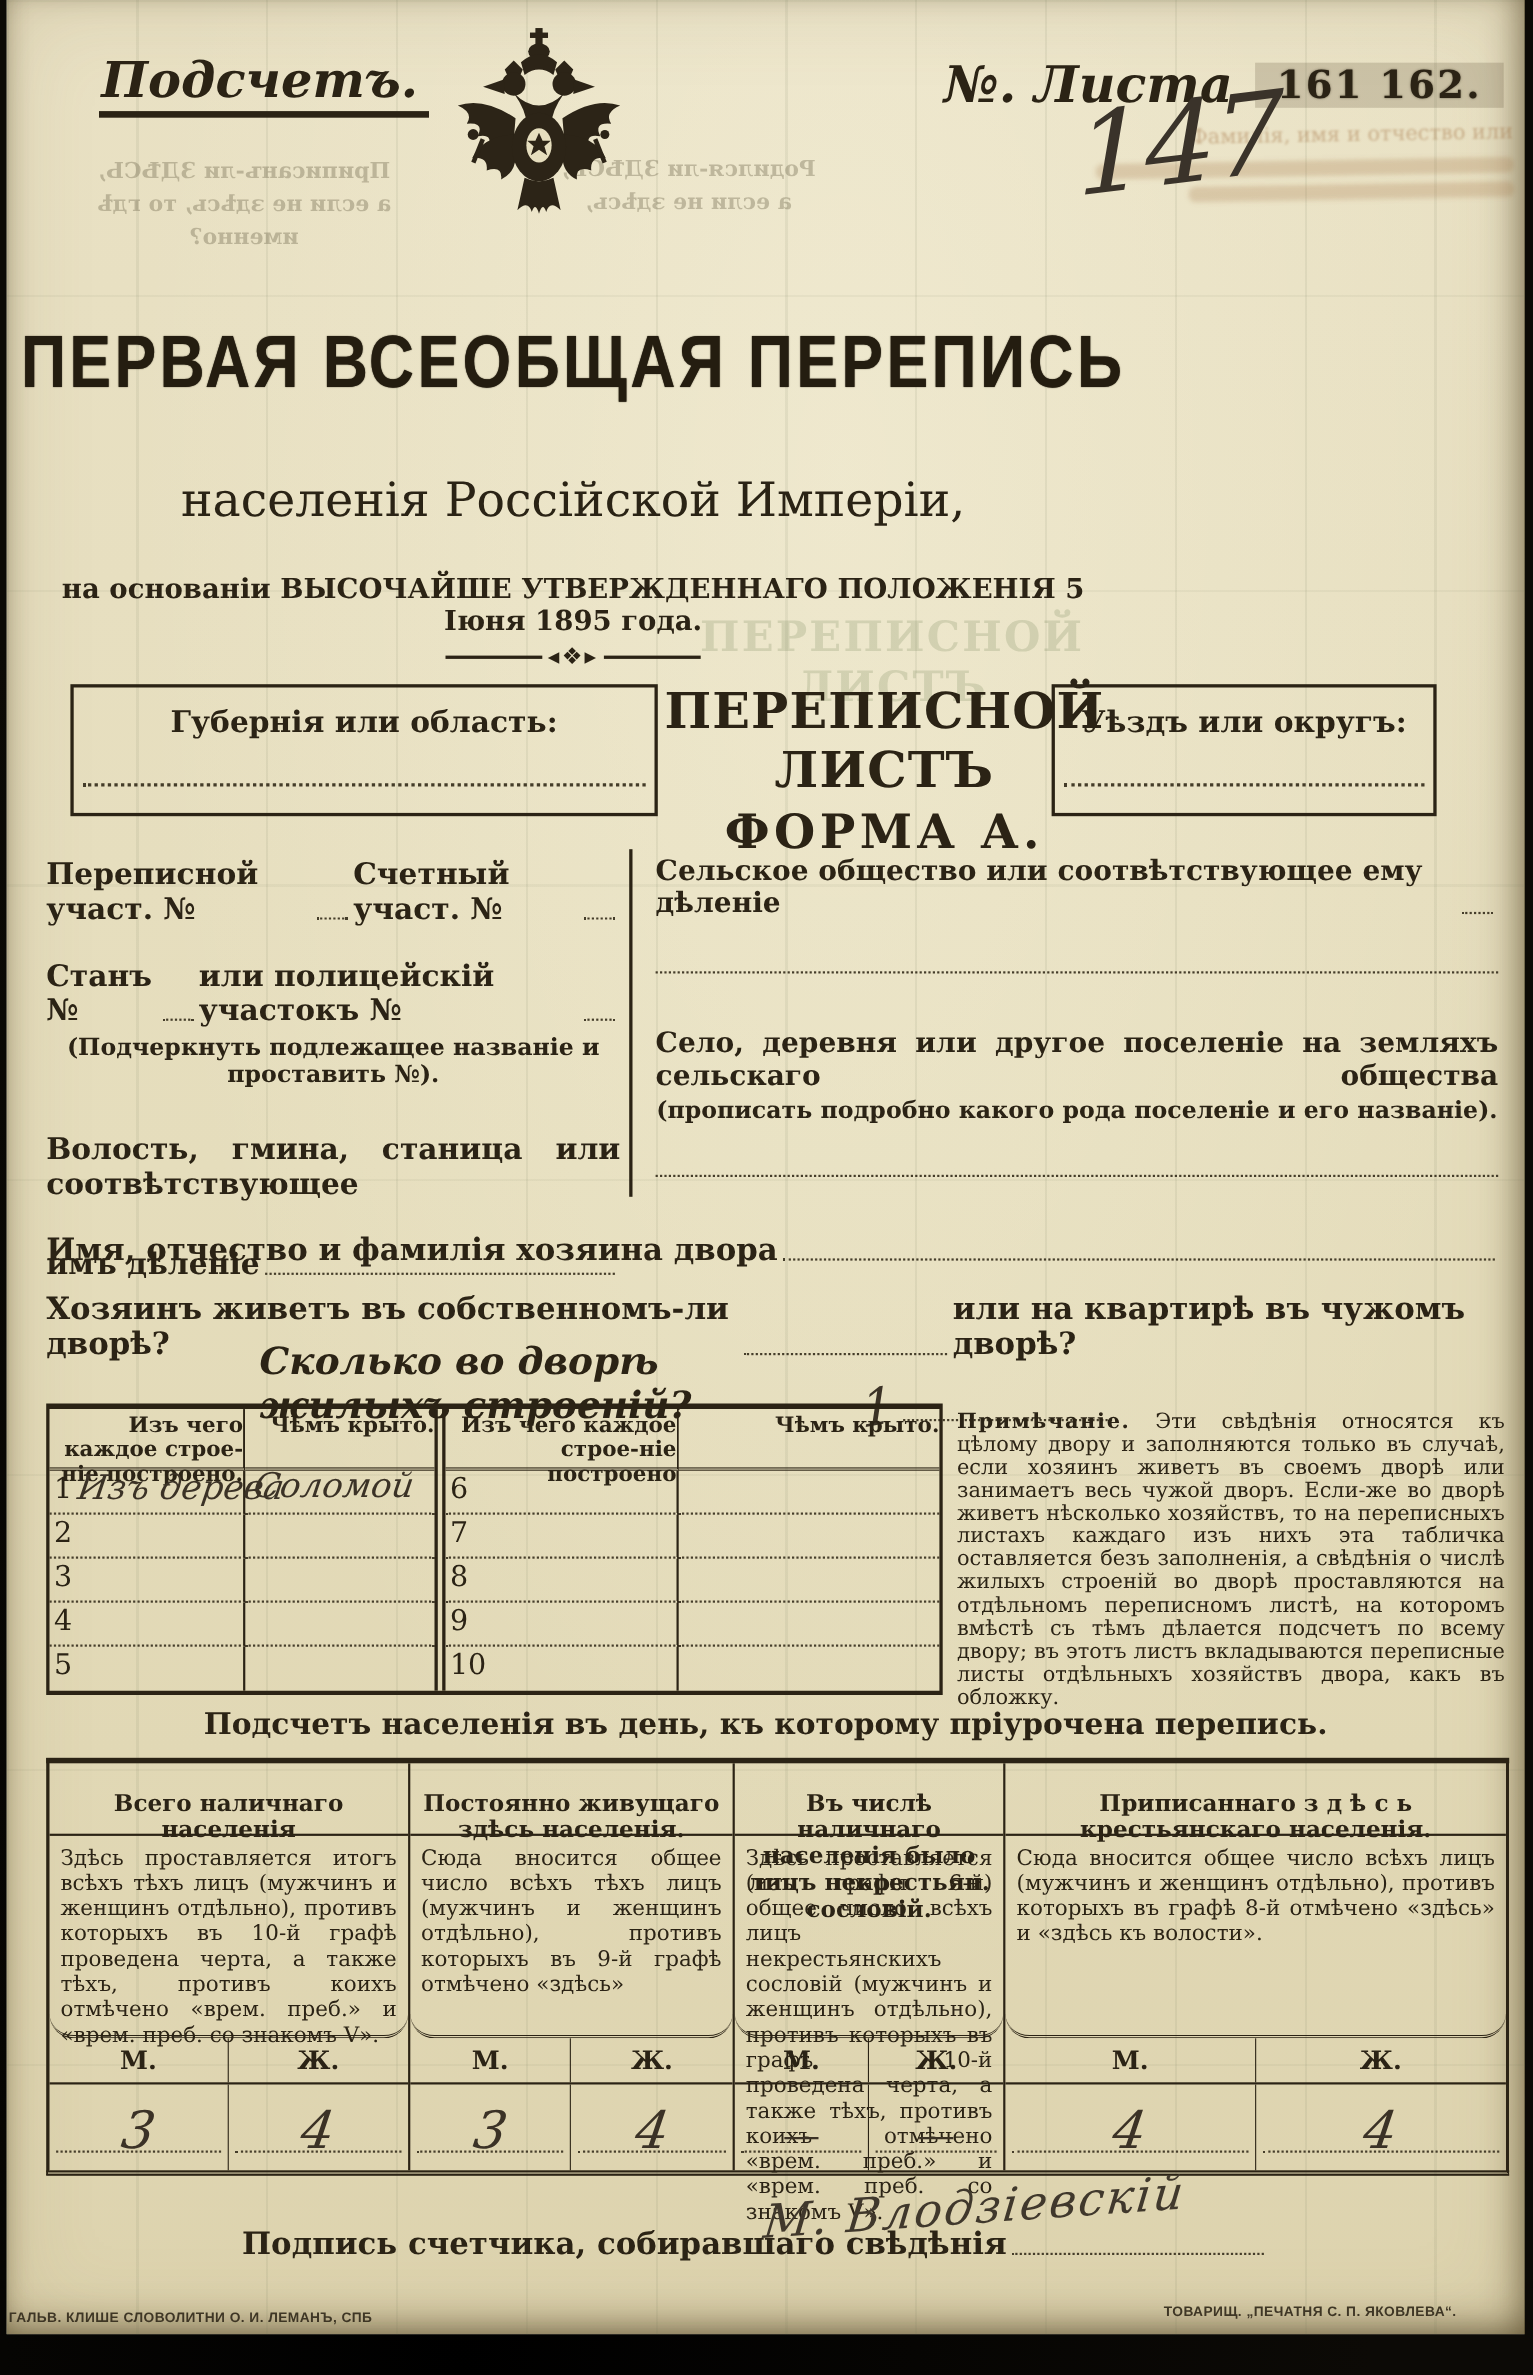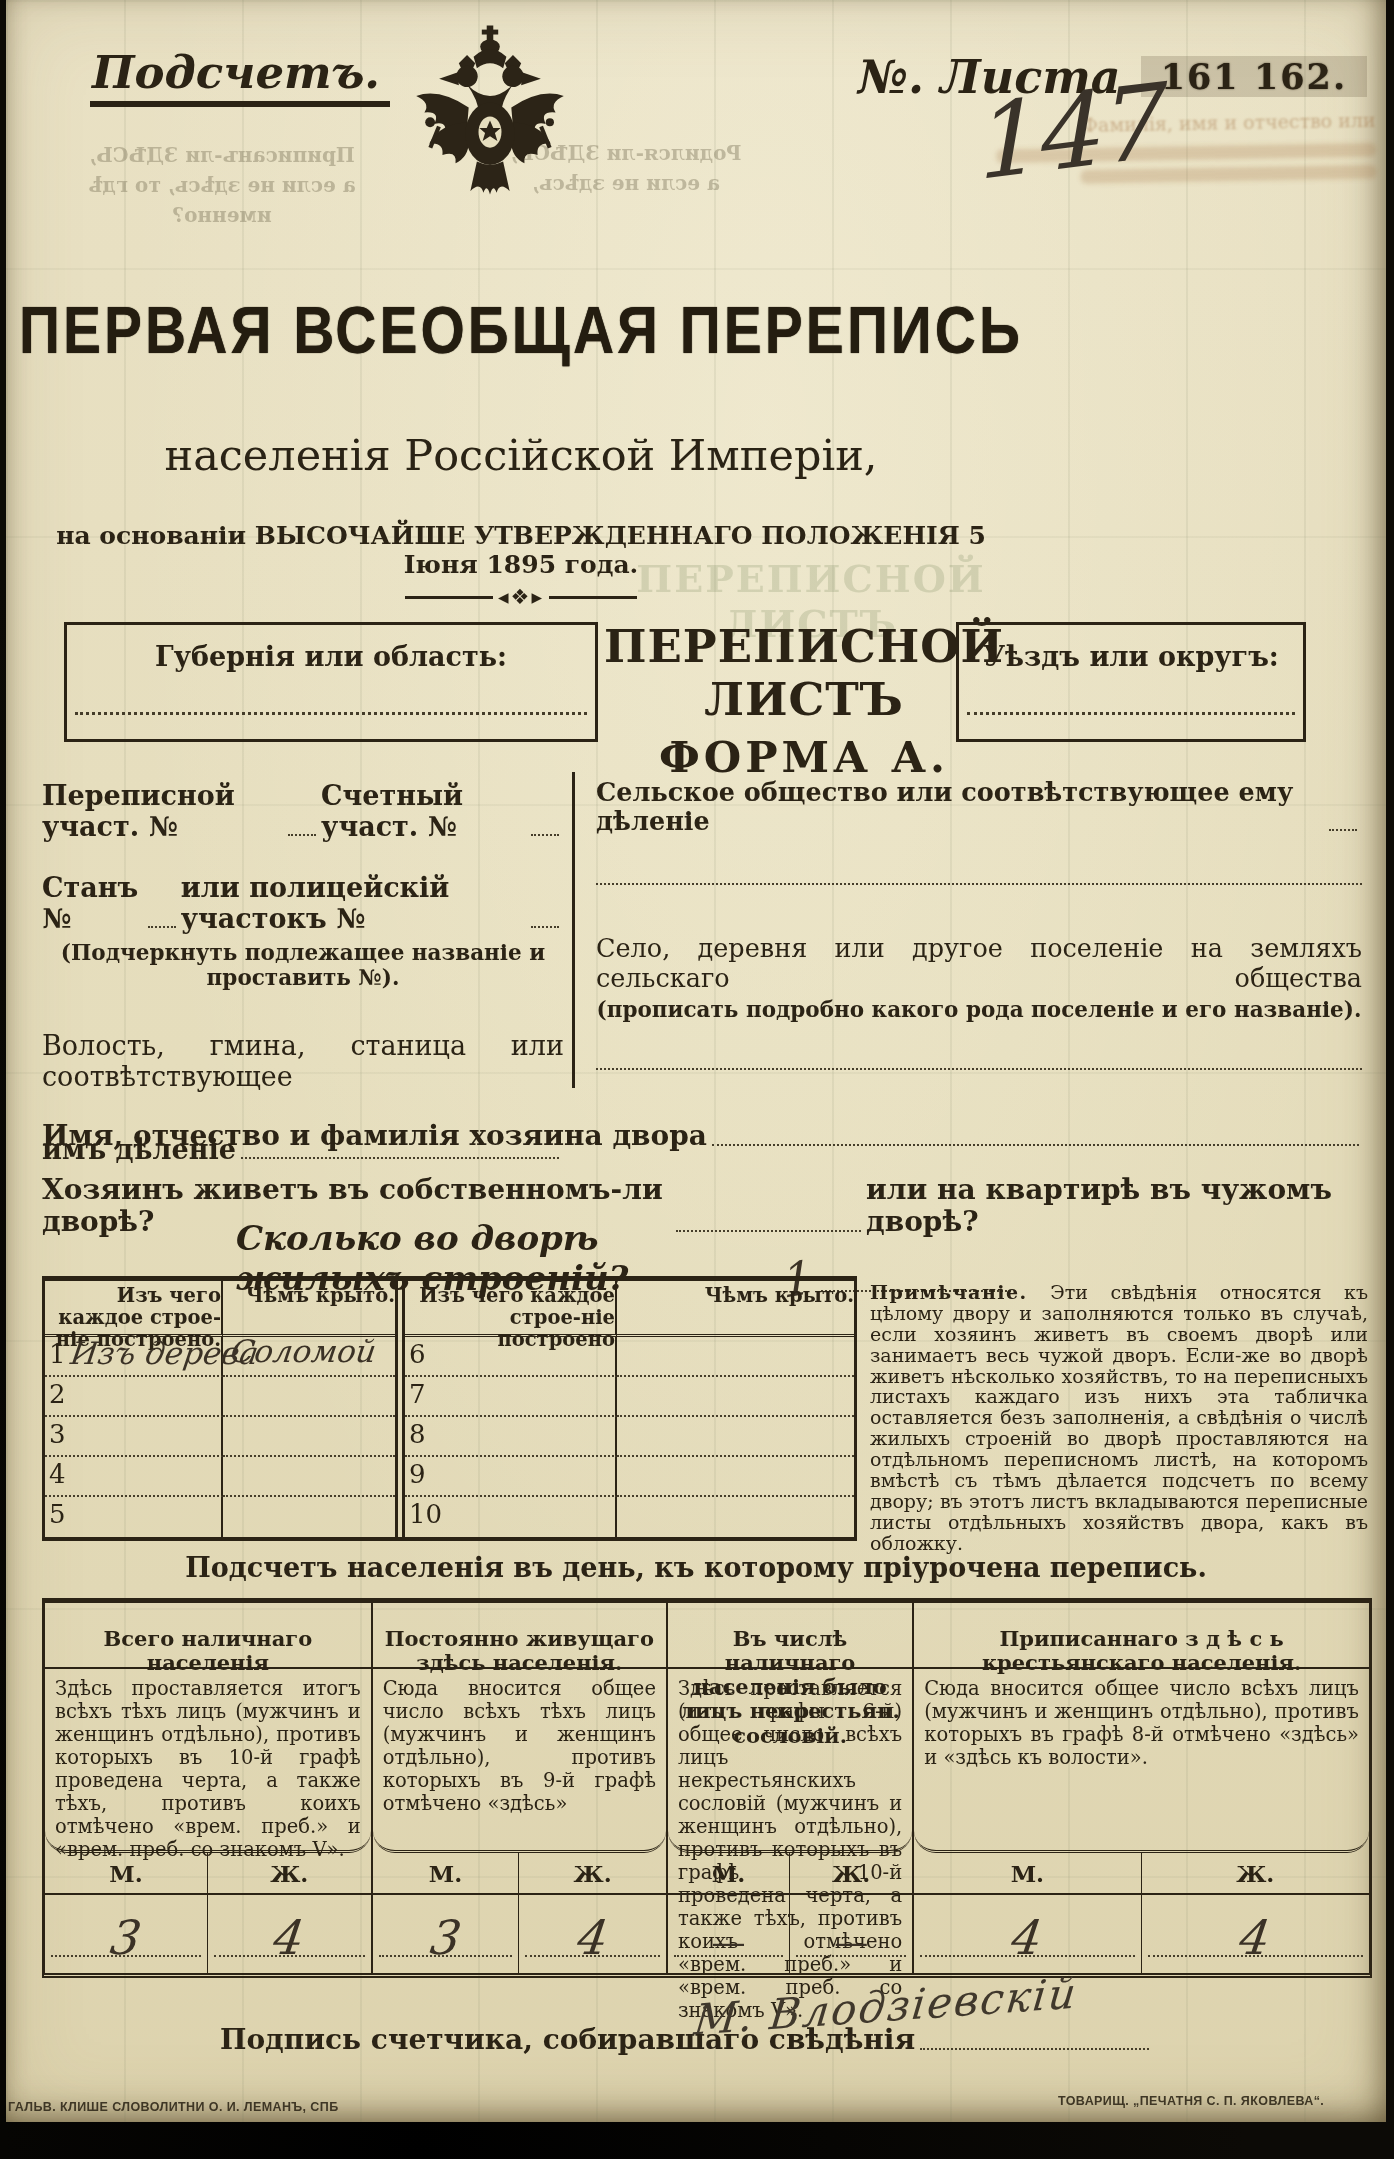--- a/index.html
+++ b/index.html
@@ -61,21 +61,21 @@
   .ft2{font-size:43px;font-weight:bold;margin-top:6px;letter-spacing:4px;}
 
   
   .row{display:flex;align-items:flex-end;font-size:27px;font-weight:600;line-height:1.15;}
   .leader{flex:1;border-bottom:2.5px dotted #453d2a;margin:0 5px 6px 5px;min-width:28px;}
   .leader.fixed{flex:0 0 185px;}
   .loc-divider{left:566px;top:772px;height:316px;border-left:3px solid #2b2315;width:0;}
   .loc-left{left:36px;top:780px;width:522px;}
   .loc-left .r1{margin-bottom:30px;}
   .small-note{text-align:center;font-size:21.5px;font-weight:bold;margin:6px 0 40px;}
-  .just{font-size:27px;font-weight:400;text-align:justify;text-align-last:justify;margin-bottom:42px;}
+  .just{font-size:27px;font-weight:700;text-align:justify;text-align-last:justify;margin-bottom:42px;}
   .loc-right{left:590px;top:778px;width:766px;}
   .loc-right .row{font-size:25.5px;}
   .dotline{border-bottom:2.5px dotted #453d2a;margin-top:46px;}
   .loc-right .just{margin:48px 0 0;font-size:25.5px;}
   .center-note{text-align:center;font-size:21.5px;font-weight:bold;margin-top:4px;}
 
   
   .owner1{left:36px;top:1120px;width:1322px;font-size:28px;}
   .owner2{left:36px;top:1174px;width:1322px;font-size:28px;}
   .owner3{left:230px;top:1218px;width:780px;display:flex;align-items:flex-end;}

